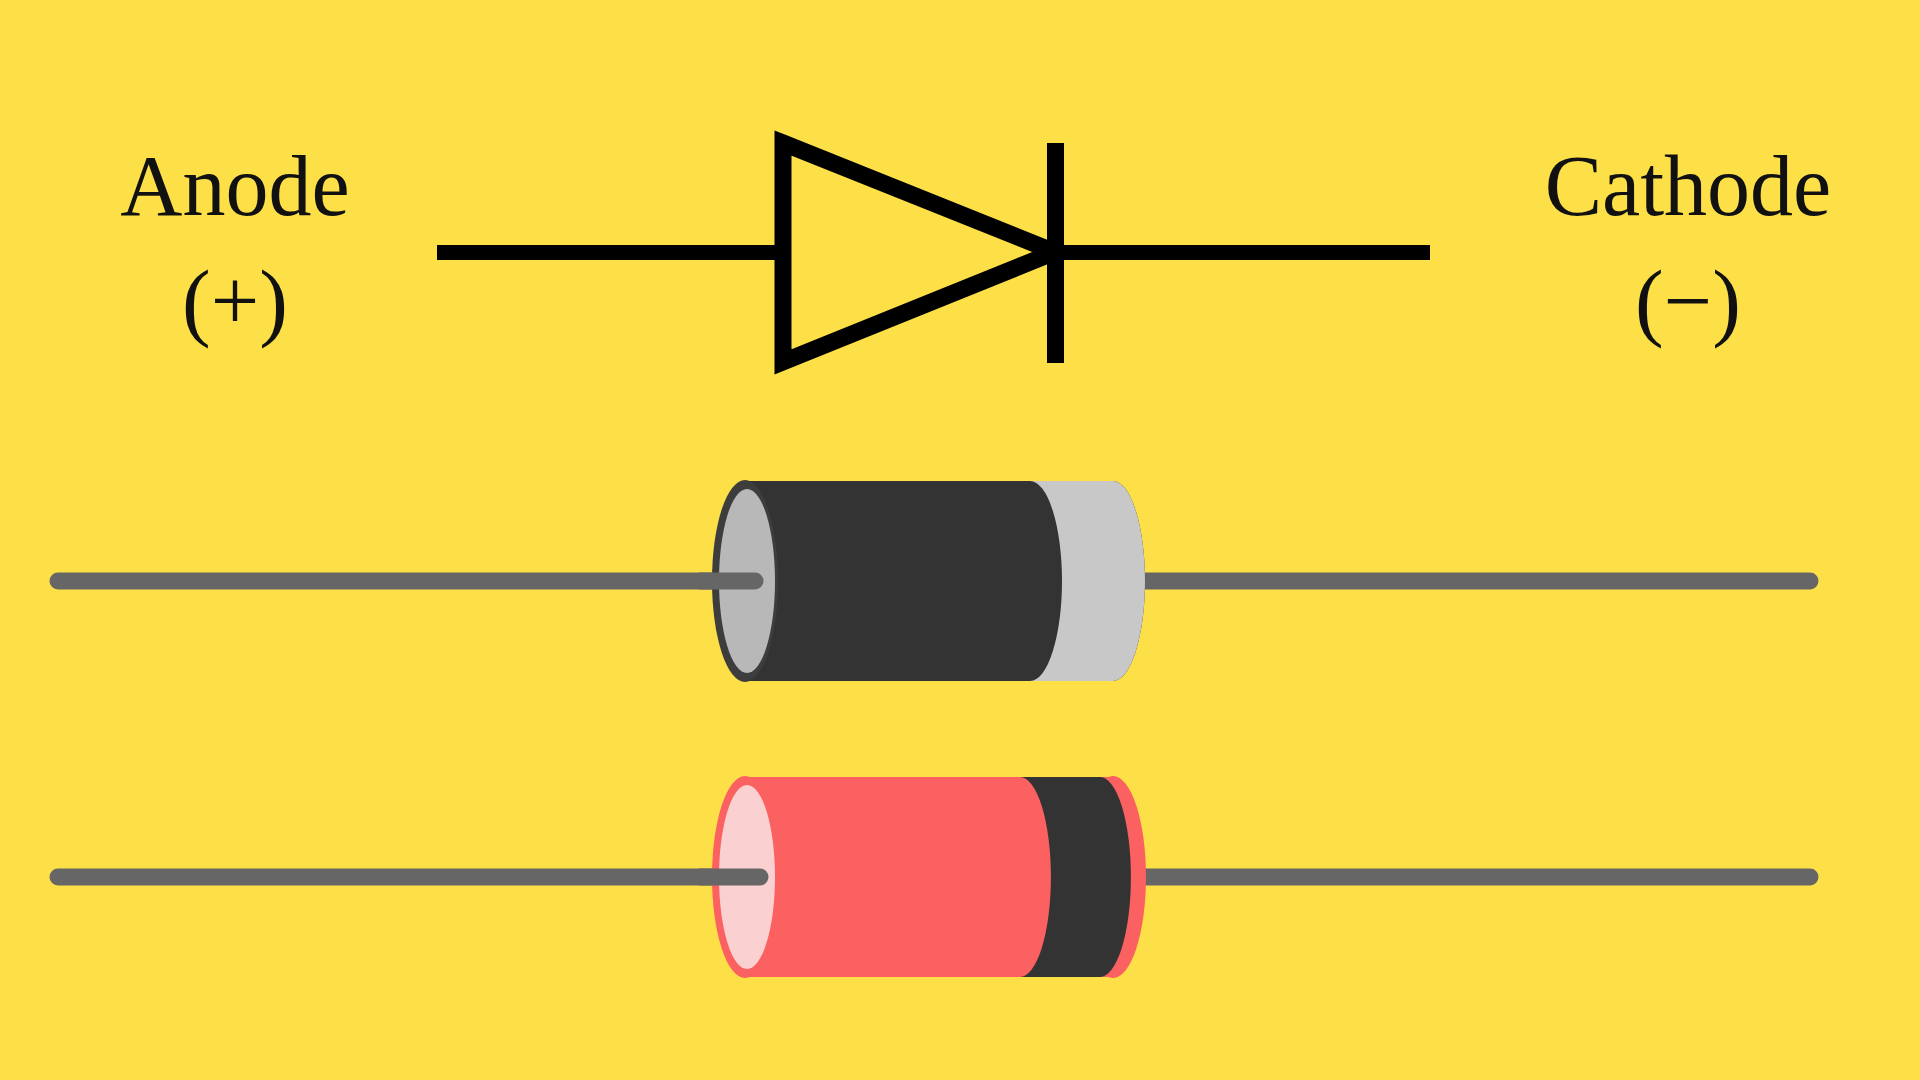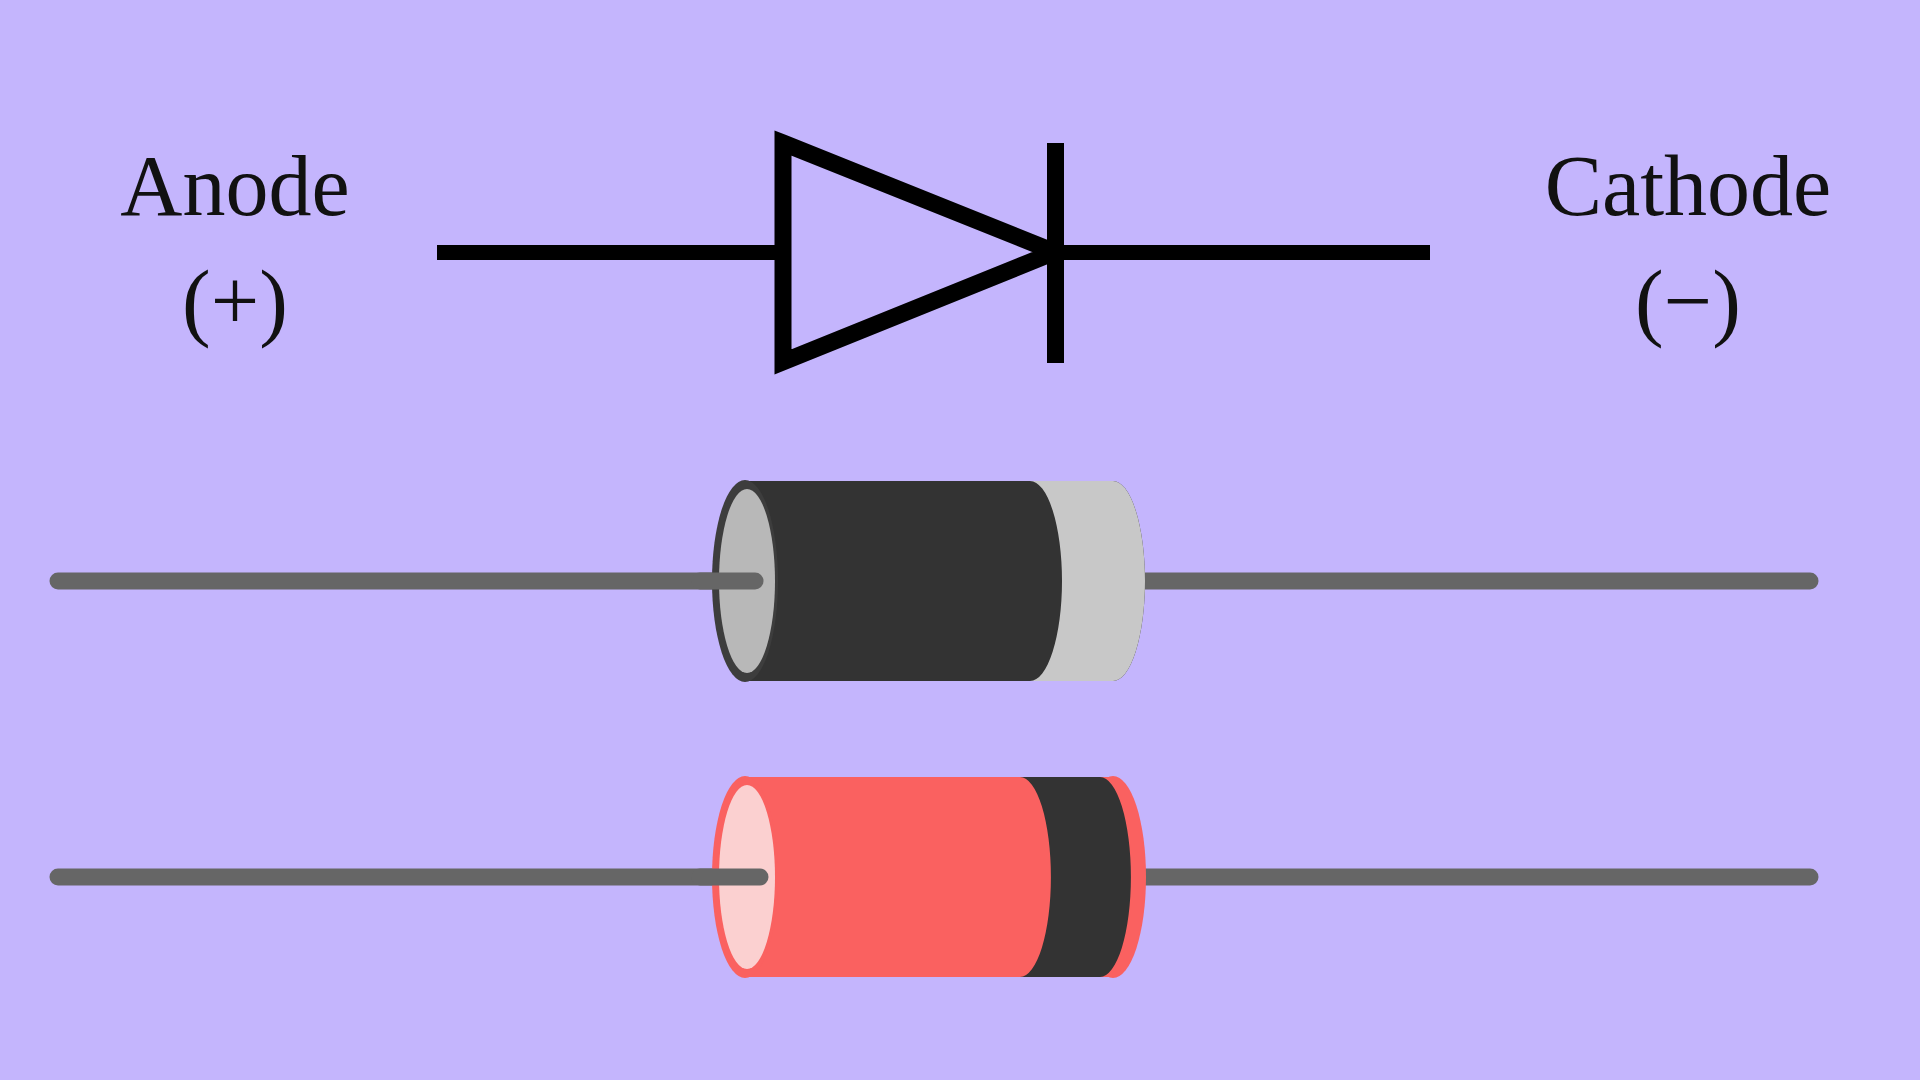--- a/index.html
+++ b/index.html
@@ -10,21 +10,21 @@
   body {
     width: 1920px;
     height: 1080px;
     font-family: "Liberation Serif", serif;
     overflow: hidden;
   }
   #stage {
     position: relative;
     width: 1920px;
     height: 1080px;
-    background: #c4b5fd;
+    background: #fde047;
   }
   #stage > svg {
     display: block;
     position: absolute;
     top: 0;
     left: 0;
   }
   .label-text {
     font-family: "Liberation Serif", serif;
     fill: #111111;

